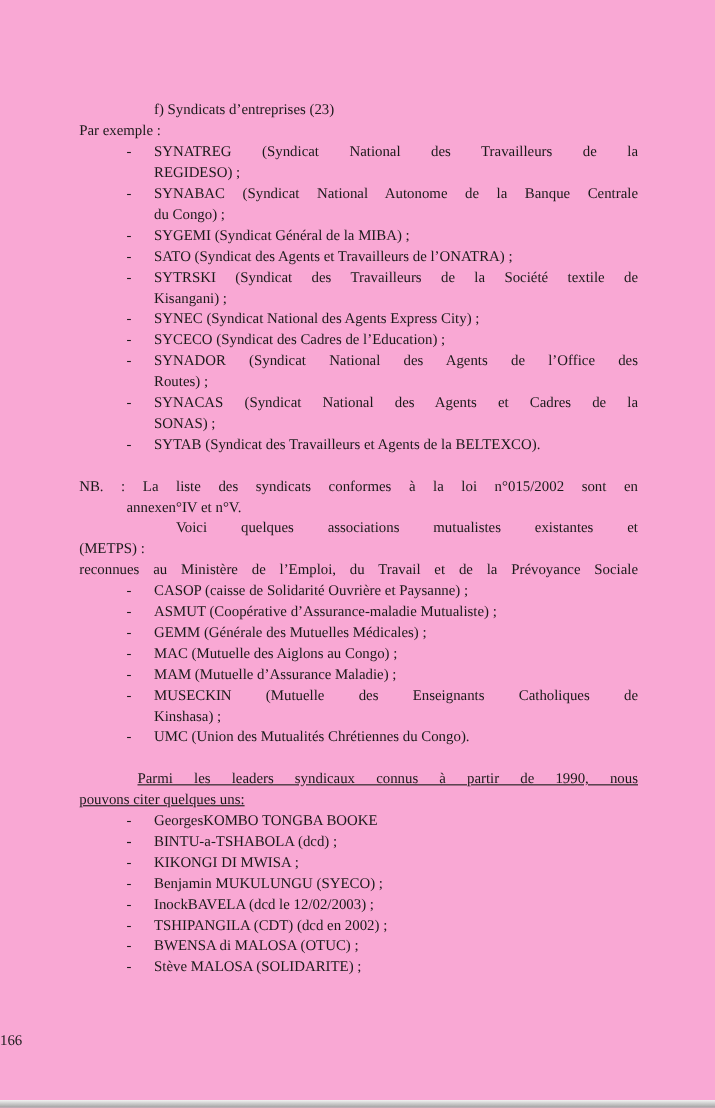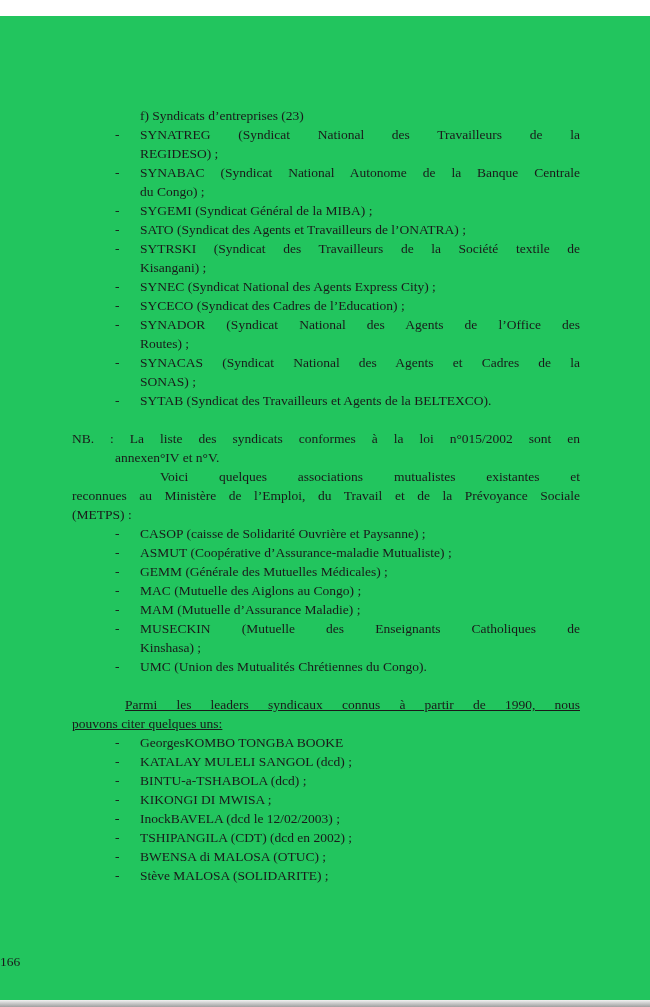--- a/index.html
+++ b/index.html
@@ -6,21 +6,21 @@
   html, body { background: #ffffff; }
   body {
     width: 650px; height: 1007px;
     position: relative;
     overflow: hidden;
     font-family: "Liberation Serif", "DejaVu Serif", serif;
     font-size: 13.5px;
     line-height: 19px;
     color: #1a1a1a;
   }
-  .page { position: absolute; inset: 0; background: #22c55e; margin-top: 16px; }
+  .page { position: absolute; inset: 0; background: #f9a8d4; }
   .content { position: absolute; left: 72px; top: 90px; width: 508px; }
 
   .heading-f { margin-left: 68px; }
 
   .li { position: relative; padding-left: 68px; }
   .li .dash { position: absolute; left: 43px; top: 0; }
 
   .ln { white-space: normal; }
   .j { text-align: justify; text-align-last: justify; }
 
@@ -43,20 +43,21 @@
     background: linear-gradient(#f2f2f2, #a0a0a0);
   }
 </style>
 </head>
 <body>
 
 <div class="page">
   <div class="content">
 
     <div class="heading-f ln">f) Syndicats d’entreprises (23)</div>
+    <div class="ln">Par exemple :</div>
 
     <div class="li">
       <span class="dash">-</span>
       <div class="ln j">SYNATREG (Syndicat National des Travailleurs de la</div>
       <div class="ln">REGIDESO) ;</div>
     </div>
     <div class="li">
       <span class="dash">-</span>
       <div class="ln j">SYNABAC (Syndicat National Autonome de la Banque Centrale</div>
       <div class="ln">du Congo) ;</div>
@@ -97,22 +98,22 @@
       <div class="ln">SYTAB (Syndicat des Travailleurs et Agents de la BELTEXCO).</div>
     </div>
 
     <div class="nb">
       <div class="ln j nb-first">NB. : La liste des syndicats conformes à la loi n°015/2002 sont en</div>
       <div class="ln">annexen°IV et n°V.</div>
     </div>
 
     <div>
       <div class="ln j ind88">Voici quelques associations mutualistes existantes et</div>
+      <div class="ln">(METPS) :</div>
       <div class="ln j">reconnues au Ministère de l’Emploi, du Travail et de la Prévoyance Sociale</div>
-      <div class="ln">(METPS) :</div>
     </div>
 
     <div class="li">
       <span class="dash">-</span>
       <div class="ln">CASOP (caisse de Solidarité Ouvrière et Paysanne) ;</div>
     </div>
     <div class="li">
       <span class="dash">-</span>
       <div class="ln">ASMUT (Coopérative d’Assurance-maladie Mutualiste) ;</div>
     </div>
@@ -142,32 +143,32 @@
       <div class="ln j ind53">Parmi les leaders syndicaux connus à partir de 1990, nous</div>
       <div class="ln">pouvons citer quelques uns:</div>
     </div>
 
     <div class="li">
       <span class="dash">-</span>
       <div class="ln">GeorgesKOMBO TONGBA BOOKE</div>
     </div>
     <div class="li">
       <span class="dash">-</span>
-      <div class="ln">KATALAY MULELI SANGOL (dcd) ;</div>
     </div>
     <div class="li">
       <span class="dash">-</span>
       <div class="ln">BINTU-a-TSHABOLA (dcd) ;</div>
     </div>
     <div class="li">
       <span class="dash">-</span>
       <div class="ln">KIKONGI DI MWISA ;</div>
     </div>
     <div class="li">
       <span class="dash">-</span>
+      <div class="ln">Benjamin MUKULUNGU (SYECO) ;</div>
     </div>
     <div class="li">
       <span class="dash">-</span>
       <div class="ln">InockBAVELA (dcd le 12/02/2003) ;</div>
     </div>
     <div class="li">
       <span class="dash">-</span>
       <div class="ln">TSHIPANGILA (CDT) (dcd en 2002) ;</div>
     </div>
     <div class="li">

